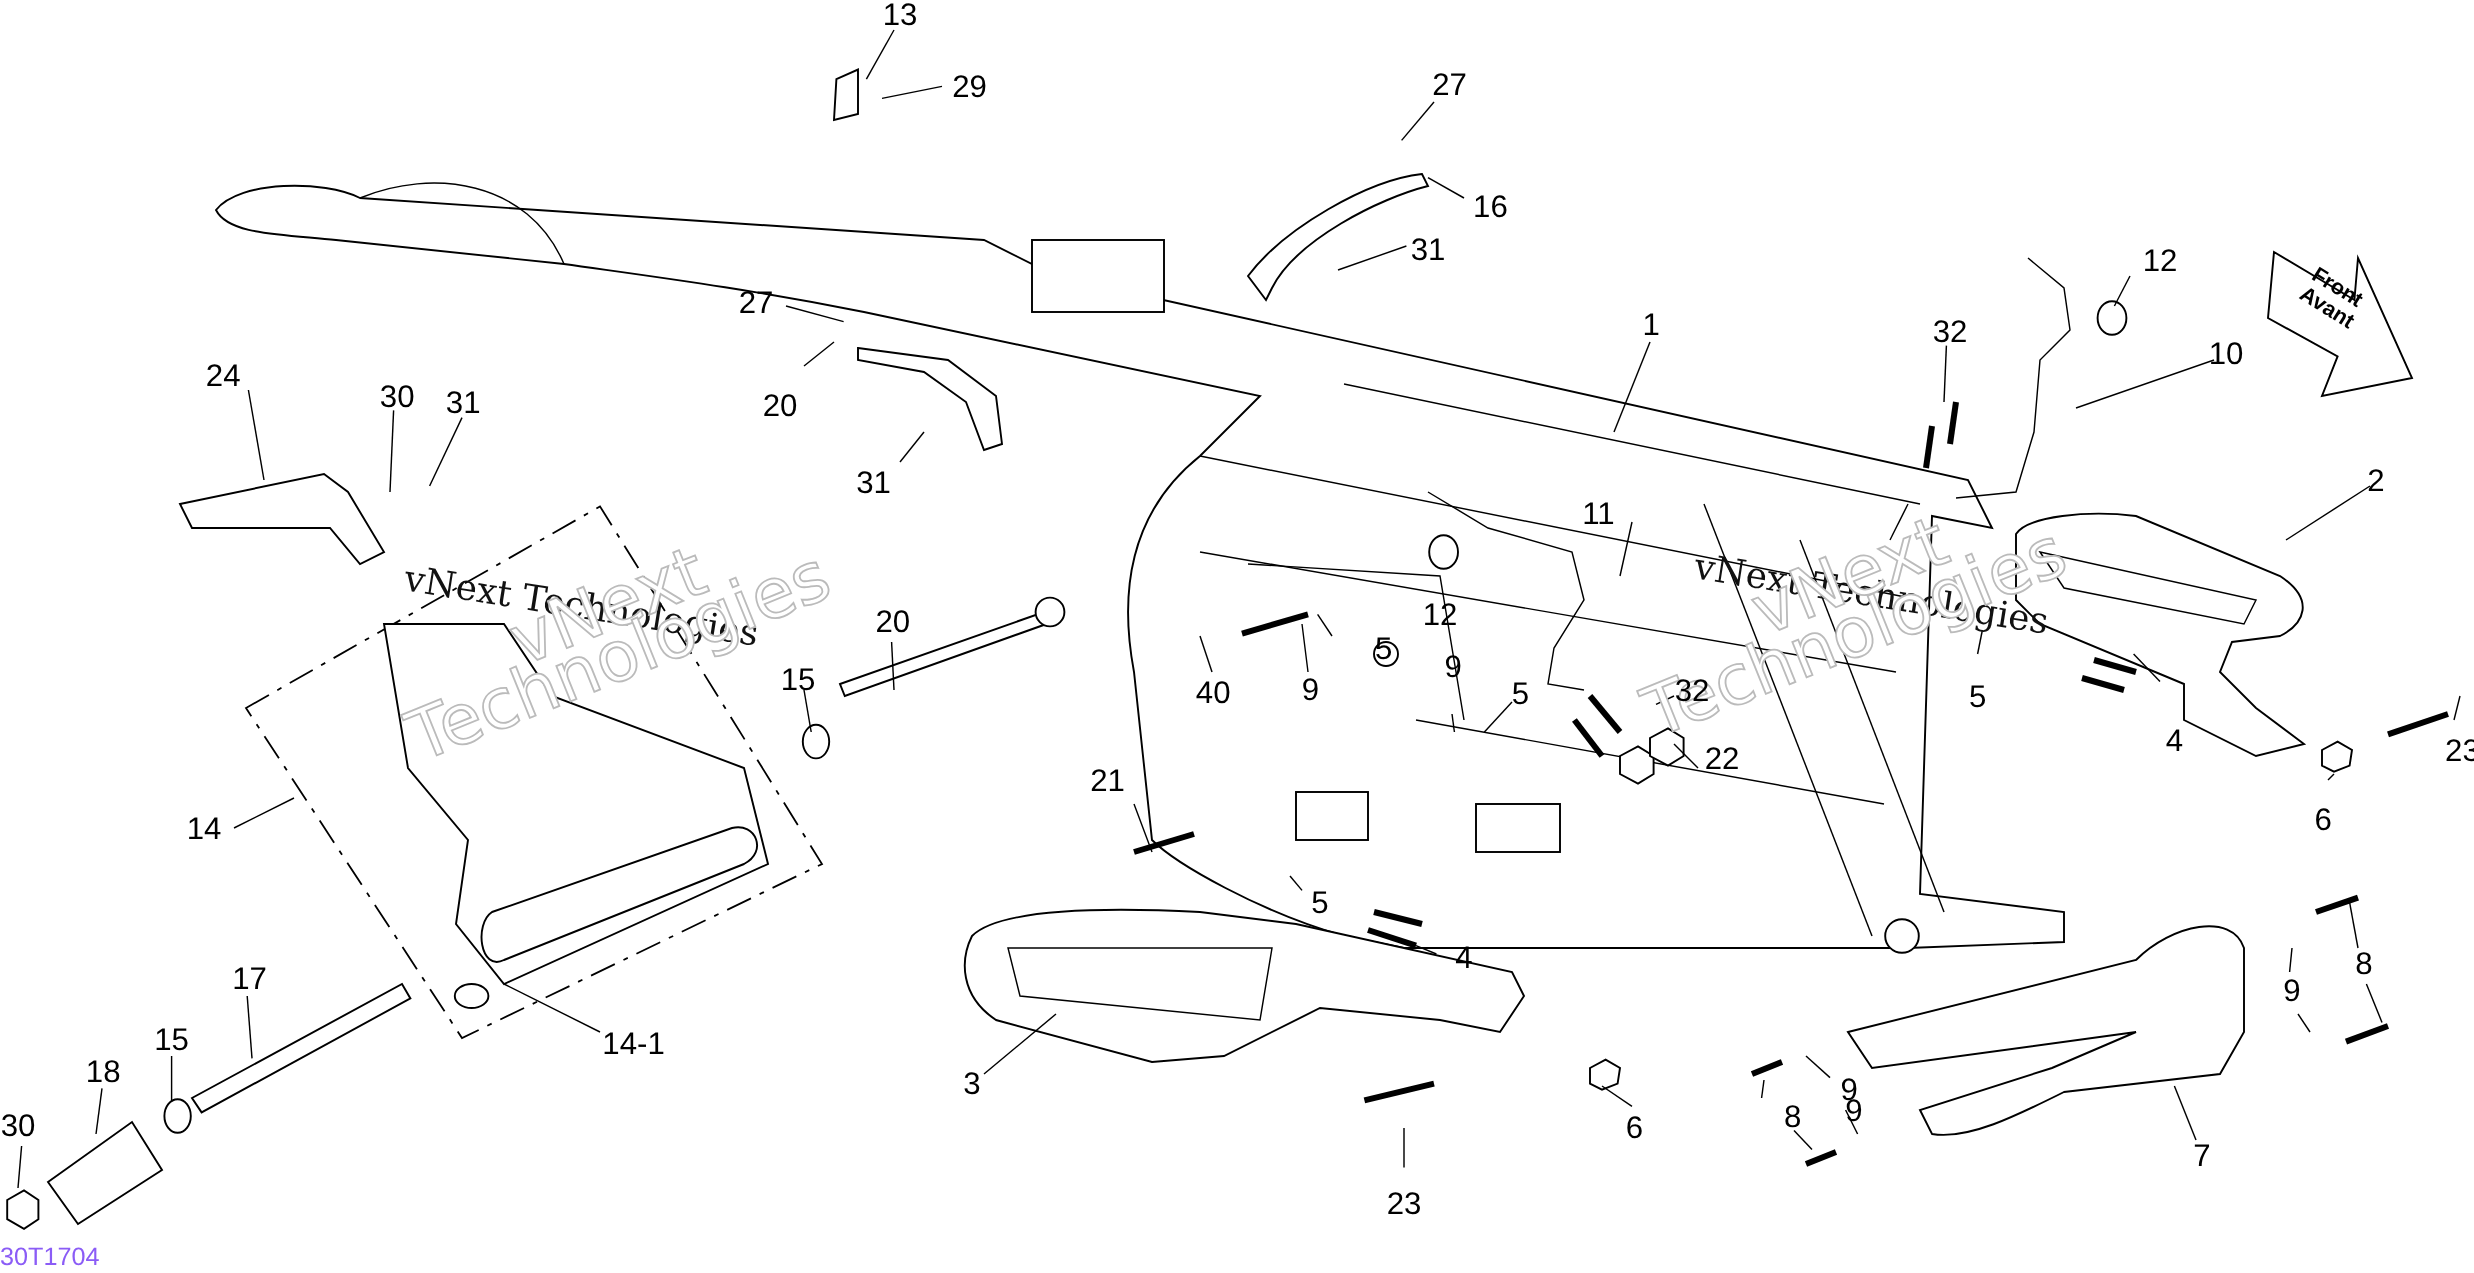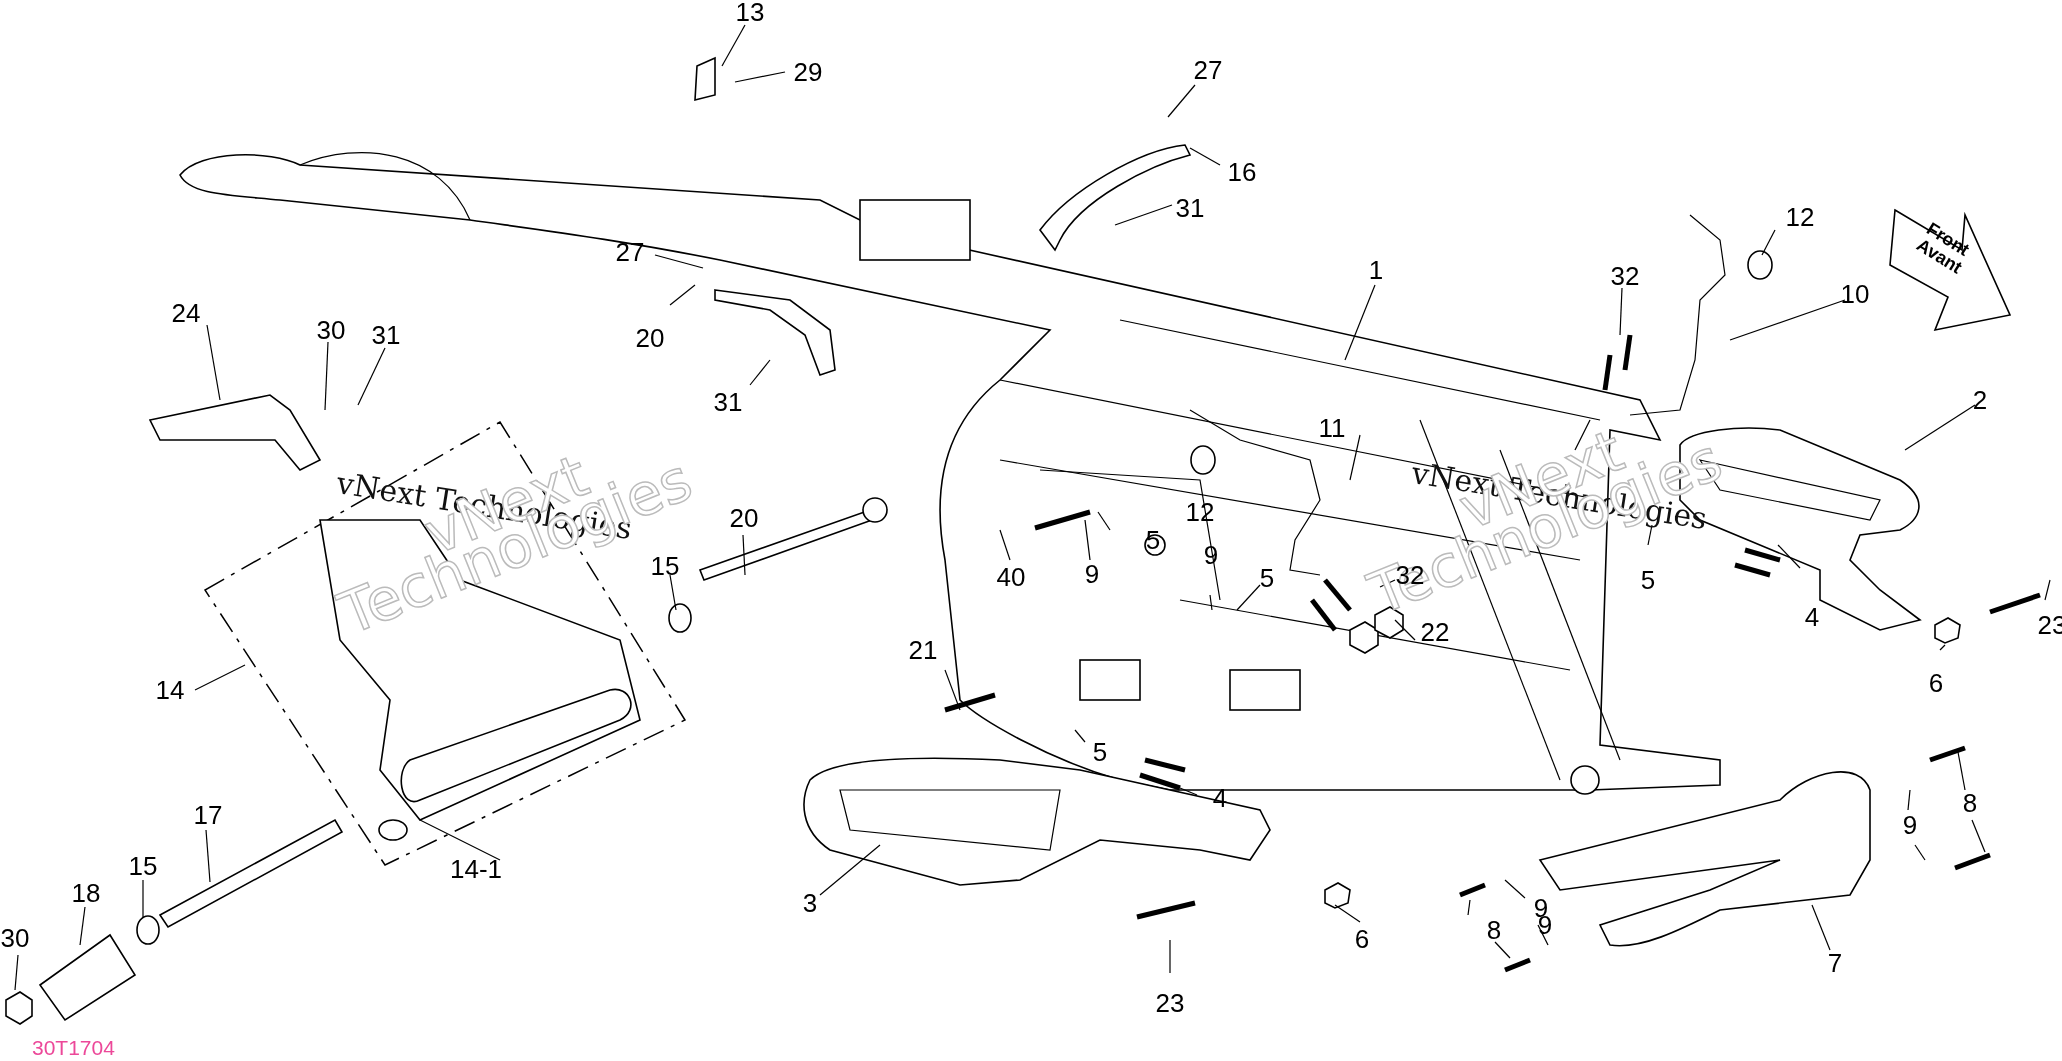--- a/index.html
+++ b/index.html
@@ -1,19 +1,19 @@
 <!DOCTYPE html>
 <html><head>
 <meta charset="utf-8">
 <style>
   html,body{margin:0;padding:0;background:#fff;}
   body{width:2062px;height:1061px;position:relative;overflow:hidden;font-family:"Liberation Sans",sans-serif;}
   svg{position:absolute;left:0;top:0;}
   .callout{position:absolute;font-size:26px;color:#000;line-height:1;transform:translate(-50%,-50%);white-space:nowrap;text-align:center;}
-  .code{position:absolute;left:0;top:1036px;font-size:21px;color:#ec4899;padding-left:32px;}
+  .code{position:absolute;left:0;top:1036px;font-size:21px;color:#8b5cf6;}
   .wm{position:absolute;font-family:"DejaVu Serif",serif;font-size:30px;color:#111;white-space:nowrap;transform-origin:left top;}
   .wm-outline{position:absolute;font-family:"DejaVu Sans",sans-serif;font-size:58px;color:#fff;-webkit-text-stroke:1.5px #bbb;white-space:nowrap;transform-origin:left top;}
   .front{position:absolute;left:1895px;top:205px;width:120px;height:110px;transform:rotate(32deg);transform-origin:center;}
   .front-text{position:absolute;left:20px;top:32px;font-weight:bold;font-size:18px;line-height:19px;color:#000;}
   .line{stroke:#000;stroke-width:1.2;fill:none;}
   .part{stroke:#000;stroke-width:1.6;fill:#fff;}
   .dash{stroke:#000;stroke-width:1.5;fill:none;stroke-dasharray:22 8 4 8;}
 </style>
 </head>
 <body>
@@ -192,21 +192,21 @@
 <div class="callout" style="left:331px;top:330px">30</div>
 <div class="callout" style="left:386px;top:335px">31</div>
 <div class="callout" style="left:1376px;top:270px">1</div>
 <div class="callout" style="left:1625px;top:276px">32</div>
 <div class="callout" style="left:1800px;top:217px">12</div>
 <div class="callout" style="left:1855px;top:294px">10</div>
 <div class="callout" style="left:1980px;top:400px">2</div>
 <div class="callout" style="left:744px;top:518px">20</div>
 <div class="callout" style="left:665px;top:566px">15</div>
 <div class="callout" style="left:170px;top:690px">14</div>
-<div class="callout" style="left:476px;top:869px">14-1</div>
+<div class="callout" style="left:528px;top:869px">14-1</div>
 <div class="callout" style="left:1011px;top:577px">40</div>
 <div class="callout" style="left:1092px;top:574px">9</div>
 <div class="callout" style="left:1153px;top:540px">5</div>
 <div class="callout" style="left:1200px;top:512px">12</div>
 <div class="callout" style="left:1332px;top:428px">11</div>
 <div class="callout" style="left:1211px;top:555px">9</div>
 <div class="callout" style="left:1267px;top:578px">5</div>
 <div class="callout" style="left:1410px;top:575px">32</div>
 <div class="callout" style="left:1435px;top:632px">22</div>
 <div class="callout" style="left:1648px;top:580px">5</div>

